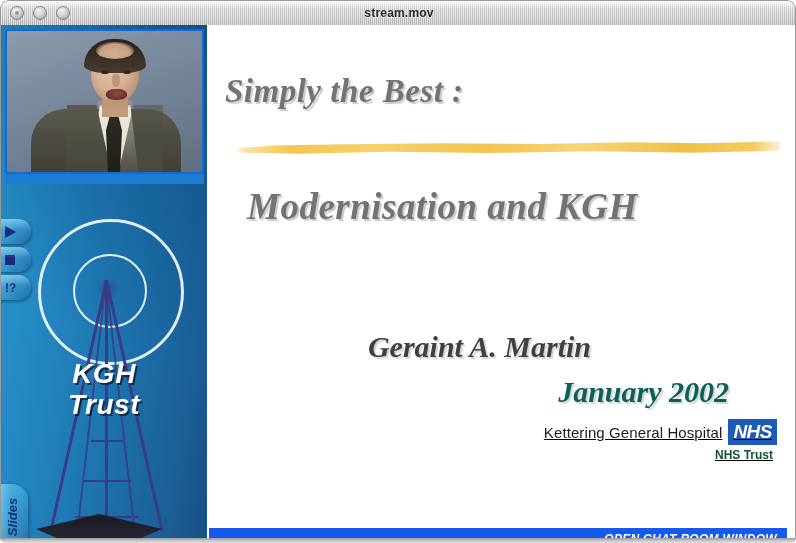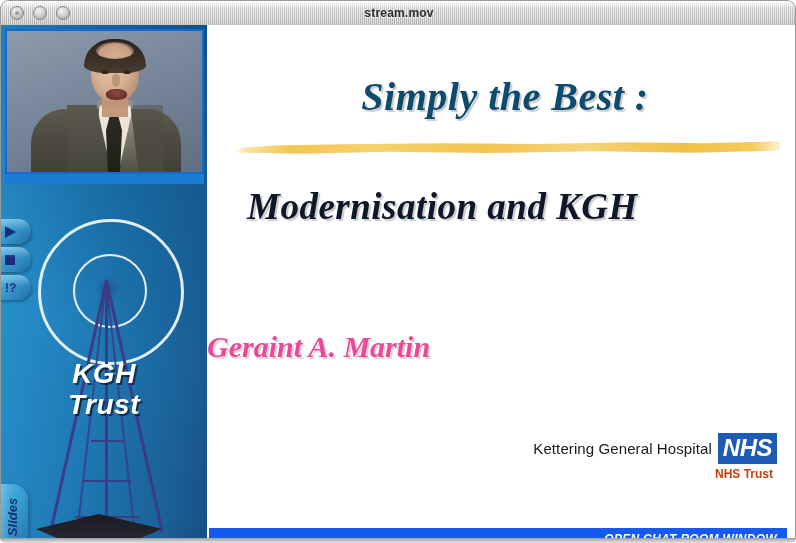--- a/index.html
+++ b/index.html
@@ -243,71 +243,70 @@
     white-space:nowrap;
   }
 
   
   #slide{
     position:absolute;left:206px;top:0;width:588px;height:513px;
     background:#ffffff;
   }
   #slide-title-1{
     position:absolute;left:18px;top:48px;width:560px;
-    color:#0c4a6e;font-family:"Liberation Serif",serif;
-    font-weight:bold;font-style:italic;font-size:40px;
+    color:#737373;font-family:"Liberation Serif",serif;
+    font-weight:bold;font-style:italic;font-size:33px;
     letter-spacing:.5px;
     text-shadow:2px 2px 1px rgba(140,140,140,.45);
-    text-align:center;
   }
   #brush{
     position:absolute;left:28px;top:115px;width:545px;height:16px;
     background:
       linear-gradient(92deg,
         rgba(247,200,70,0) 0%,
         rgba(247,200,70,.55) 2%,
         #f3c34a 10%,#f6cf63 26%,#f2c248 46%,#f7d273 64%,#f0bd3e 82%,#f5c955 95%,
         rgba(245,201,85,.25) 100%);
     clip-path:polygon(0% 52%,7% 34%,20% 26%,38% 20%,56% 25%,72% 14%,86% 20%,100% 8%,100% 66%,84% 80%,66% 70%,46% 82%,28% 74%,12% 86%,0% 78%);
     opacity:.95;
     filter:blur(.2px);
   }
   #slide-title-2{
     position:absolute;left:40px;top:160px;width:545px;
-    color:#0f172a;font-family:"Liberation Serif",serif;
+    color:#737373;font-family:"Liberation Serif",serif;
     font-weight:bold;font-style:italic;font-size:37px;
     letter-spacing:.5px;
     text-shadow:2px 2px 1px rgba(140,140,140,.45);
   }
   #author{
-    position:absolute;left:0;top:305px;width:545px;text-align:left;
-    color:#ec4899;font-family:"Liberation Serif",serif;
+    position:absolute;left:0;top:305px;width:545px;text-align:center;
+    color:#404040;font-family:"Liberation Serif",serif;
     font-weight:bold;font-style:italic;font-size:30px;
     text-shadow:2px 2px 1px rgba(150,150,150,.4);
   }
   #date{
     position:absolute;left:0;top:350px;width:522px;text-align:right;
     color:#0b6057;font-family:"Liberation Serif",serif;
     font-weight:bold;font-style:italic;font-size:30px;
     text-shadow:2px 2px 1px rgba(150,150,150,.4);
   }
 
   
-  #nhs-block{position:absolute;left:330px;top:408px;width:240px;}
+  #nhs-block{position:absolute;left:330px;top:394px;width:240px;text-decoration:underline;}
   #nhs-row{display:flex;align-items:center;justify-content:flex-end;gap:6px;}
   #hospital-name{
     color:#1a1a1a;font-size:15px;letter-spacing:.1px;white-space:nowrap;
   }
   #nhs-logo{
     background:#1d5bb5;color:#ffffff;
-    font-weight:bold;font-style:italic;font-size:24px;
+    font-weight:bold;font-style:italic;font-size:19px;
     line-height:1;padding:3px 5px 4px 5px;letter-spacing:-.5px;
   }
   #nhs-trust{
-    text-align:right;color:#c2410c;font-size:12px;font-weight:bold;
+    text-align:right;color:#14532d;font-size:12px;font-weight:bold;
     margin-top:3px;padding-right:4px;
   }
 
   
   #chat-bar{
     position:absolute;left:2px;top:503px;width:578px;height:22px;
     background:#1559ef;
     display:flex;align-items:center;justify-content:flex-end;
   }
   #chat-label{
@@ -397,20 +396,21 @@
         <span id="slides-label">Slides</span>
       </div>
     </div>
 
     <div id="slide">
       <div id="slide-title-1">Simply the Best :</div>
       <div id="brush"></div>
       <div id="slide-title-2">Modernisation and KGH</div>
 
       <div id="author">Geraint A. Martin</div>
+      <div id="date">January 2002</div>
 
       <div id="nhs-block">
         <div id="nhs-row">
           <span id="hospital-name">Kettering General Hospital</span>
           <span id="nhs-logo">NHS</span>
         </div>
         <div id="nhs-trust">NHS Trust</div>
       </div>
 
       <div id="chat-bar">

